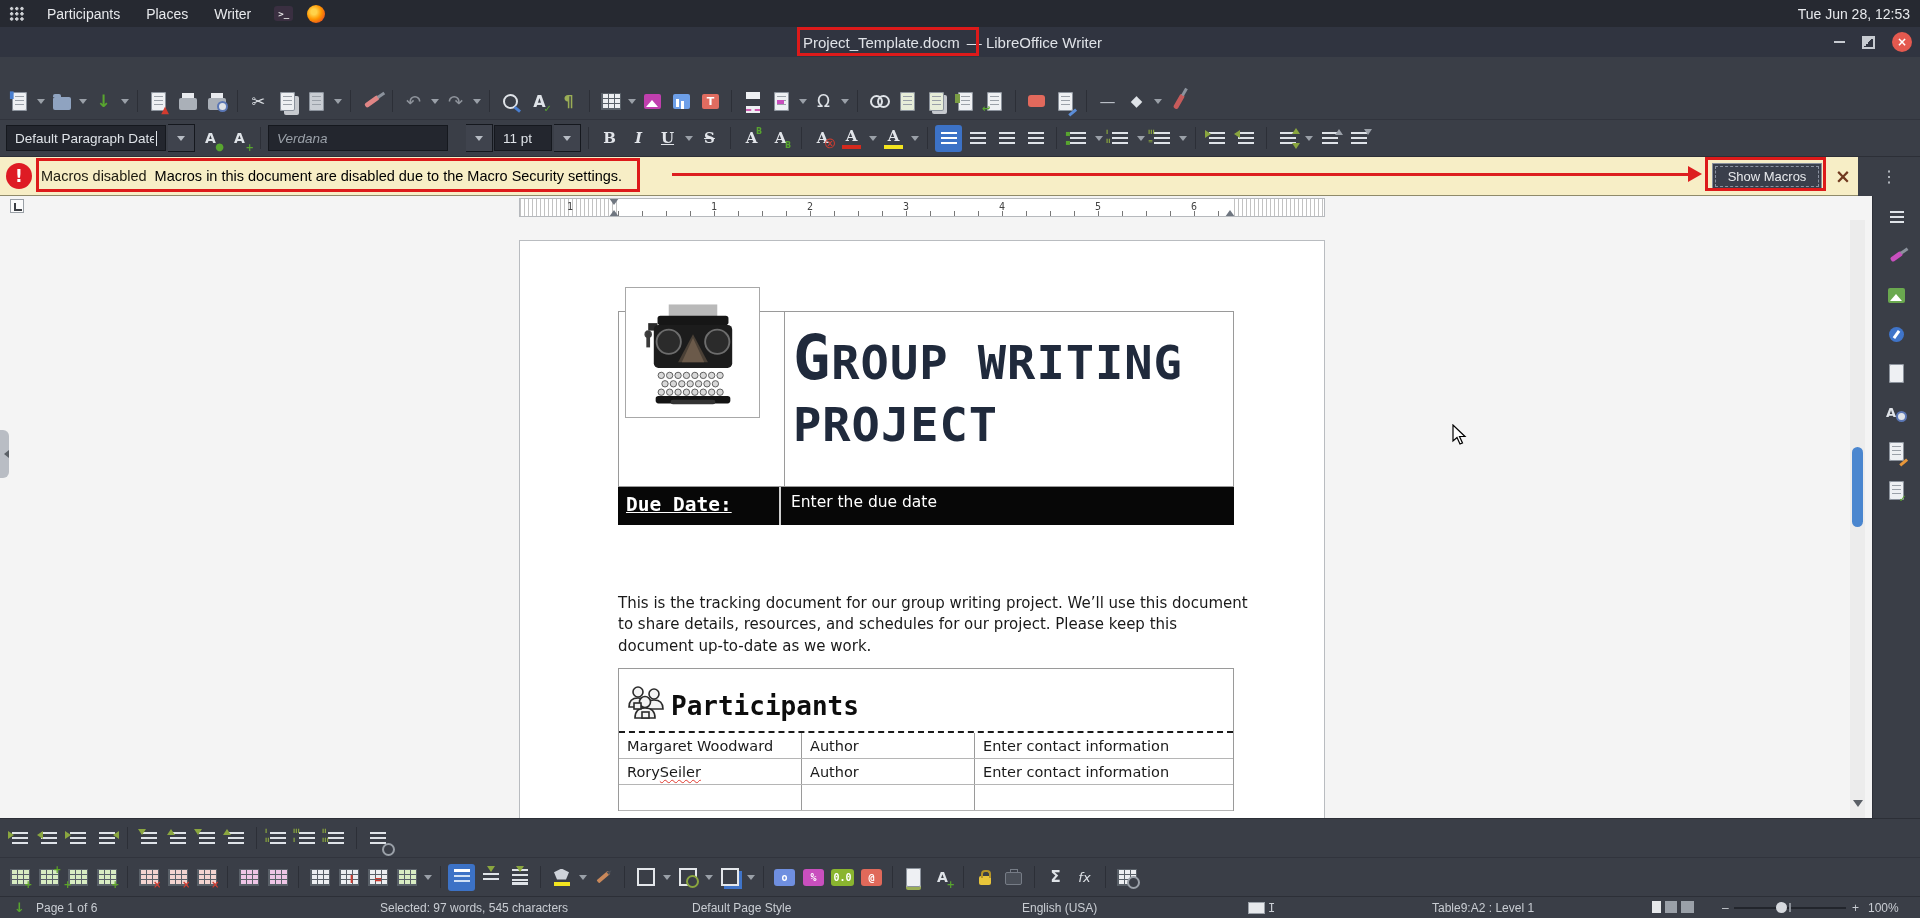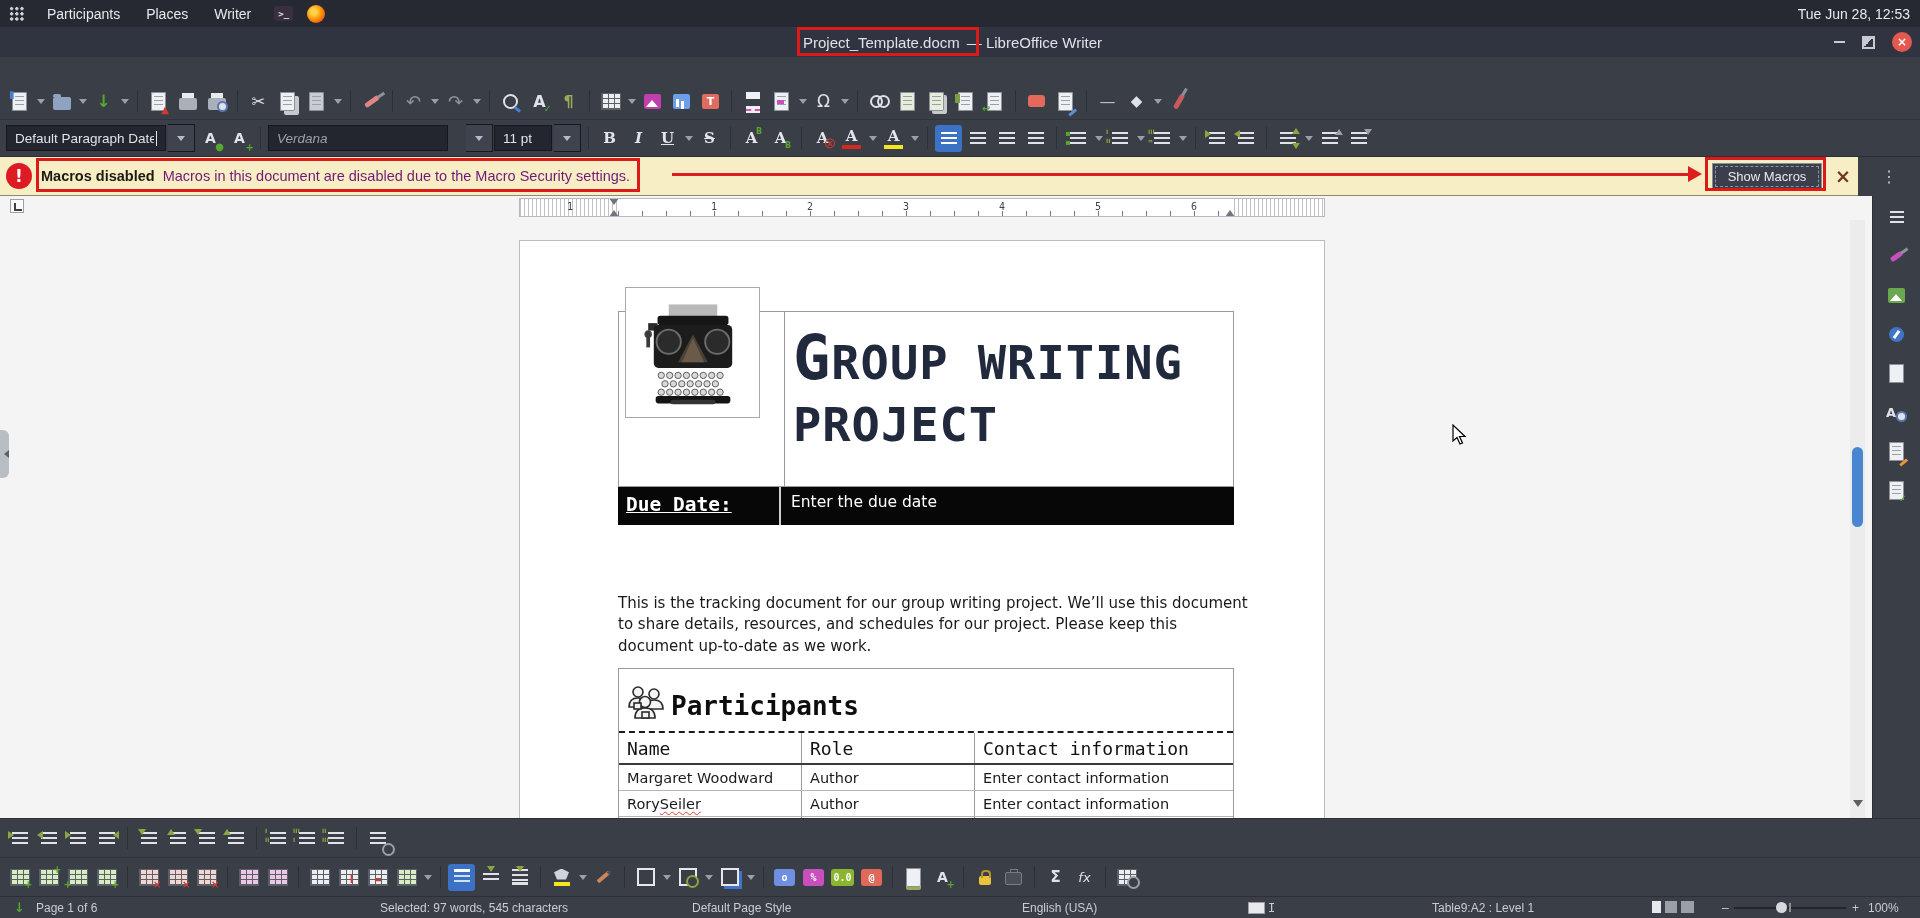--- a/index.html
+++ b/index.html
@@ -92,22 +92,22 @@
   .fmt-letter{font:bold 15px "DejaVu Serif",serif;color:#e2e5ea}
   .sup,.sub{font:bold 8px "DejaVu Sans",sans-serif;color:#58a52f}
   .ubar{position:absolute;left:4px;right:4px;bottom:3px;height:4px}
   
   #infobar{position:absolute;left:0;top:157px;width:1858px;height:39px;background:#f7eec6;border-bottom:1px solid #8f8a6a;
     display:flex;align-items:center;box-sizing:border-box}
   #infobar-right{position:absolute;left:1858px;top:157px;width:62px;height:39px;background:#3a3e47;
     display:flex;align-items:center;justify-content:center;color:#c6cad1;font-size:16px}
   .warn-badge{width:26px;height:26px;border-radius:50%;background:#de1b24;color:#fff;margin:0 9px 0 6px;
     font:bold 17px "DejaVu Sans",sans-serif;display:flex;align-items:center;justify-content:center;flex:none}
-  .info-title{font-weight:bold;color:#1d1a10;font-size:14.5px;margin-right:8px;white-space:nowrap}
-  .info-msg{color:#701a75;font-size:14.5px;white-space:nowrap}
+  .info-title{font-weight:normal;color:#1d1a10;font-size:14.5px;margin-right:8px;white-space:nowrap}
+  .info-msg{color:#000000;font-size:14.5px;white-space:nowrap}
   .show-macros{position:absolute;left:1712px;top:163px;width:110px;height:27px;background:#3a3f4b;
     border:1px solid #878e9c;outline:1px dashed #8b92a0;outline-offset:-4px;color:#e8eaed;font-size:13px;
     display:flex;align-items:center;justify-content:center;box-sizing:border-box}
   .info-close{position:absolute;left:1832px;top:162px;width:22px;height:27px;color:#70391f;
     font:bold 19px "DejaVu Sans",sans-serif;display:flex;align-items:center;justify-content:center}
   
   #ruler-row{position:absolute;left:0;top:196px;width:1872px;height:24px;background:#f4f4f4}
   .tab-selector{position:absolute;left:10px;top:3px;width:14px;height:14px;background:#fbfbfb;border:1px solid #9aa0a6;box-sizing:border-box}
   .tab-selector::after{content:"";position:absolute;left:3px;top:3px;width:6px;height:6px;border-left:2px solid #3c3f44;border-bottom:2px solid #3c3f44}
   #ruler{position:absolute;left:519px;top:2px;width:806px;height:19px;background:#ffffff;border:1px solid #b6b9bd;box-sizing:border-box;overflow:hidden}
@@ -588,25 +588,20 @@
               <circle cx="28" cy="9" r="5"></circle>
                 <path d="M19 24 q0 -9 9 -9 q9 0 9 9 z"></path>
               <circle cx="19" cy="17" r="5.5"></circle>
                 <path d="M9 33 q0 -10 10 -10 q10 0 10 10 z"></path>
               <rect x="8" y="18" width="7" height="6"></rect>
                 <rect x="16" y="27" width="7" height="6"></rect>
             </g>
           </svg>
           <span class="pbox-heading">Participants</span>
         </div>
-        <div class="pcols">
-          <div class="col-name">Name</div>
-          <div class="col-role">Role</div>
-          <div class="col-contact">Contact information</div>
-        </div>
         <div>
 
         <div class="prow">
             <div class="col-name">
                 <span>Margaret Woodward</span>
                 <span class="squiggle"></span>
               </div>
             <div class="col-role">
                 <span>Author</span>
               </div>

